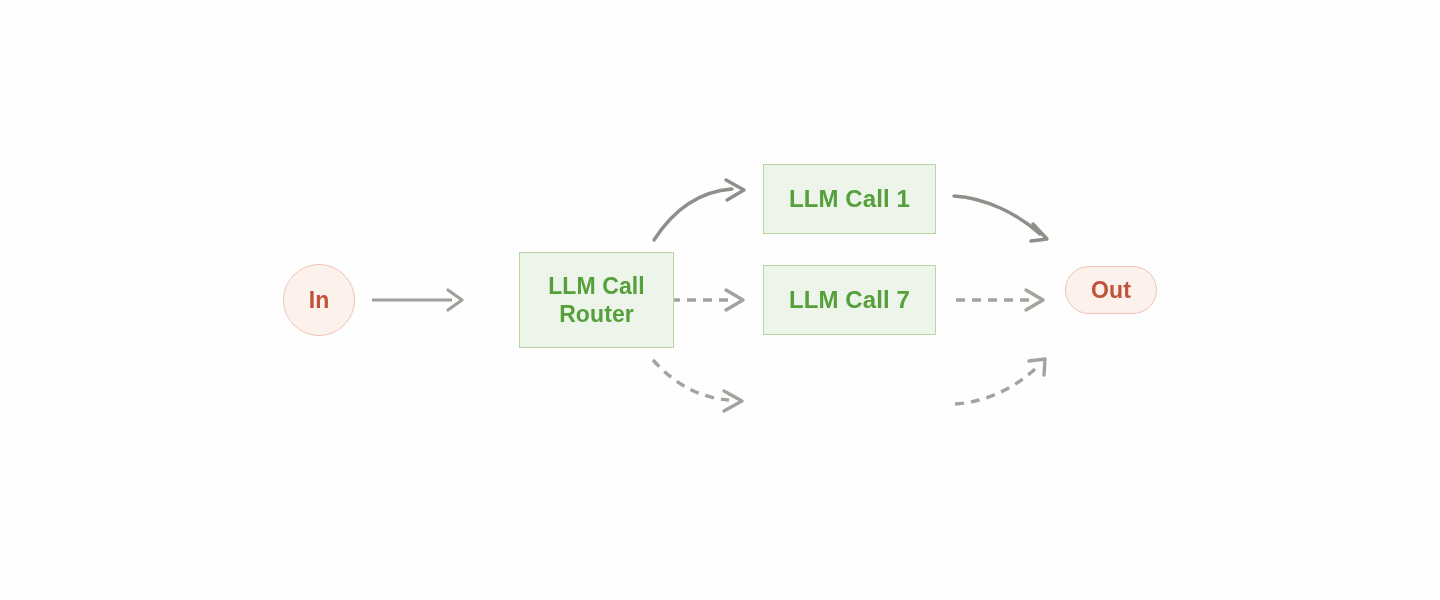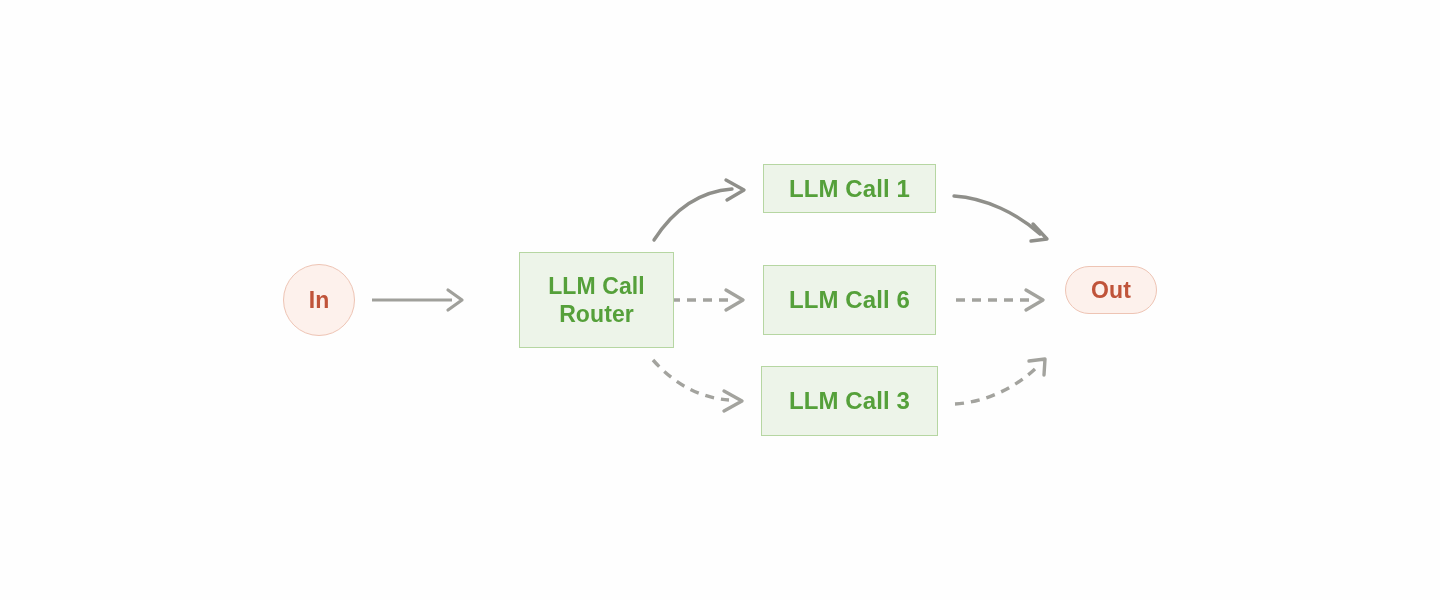--- a/index.html
+++ b/index.html
@@ -82,21 +82,21 @@
     height: 96px;
     margin-left: 38px;
   }
   #node-router .node-label {
     font-size: 23px;
   }
   #node-call-1 {
     left: 763px;
     top: 164px;
     width: 173px;
-    height: 49px;
+    height: 70px;
   }
   #node-call-2 {
     left: 763px;
     top: 265px;
     width: 173px;
     height: 70px;
   }
   #node-call-3 {
     left: 761px;
     top: 366px;
@@ -153,24 +153,21 @@
 
   <div class="node process" id="node-router">
     <span class="node-label"><span>LLM Call</span><br><span>Router</span></span>
   </div>
 
   <div class="node process" id="node-call-1">
     <span class="node-label">LLM Call 1</span>
   </div>
 
   <div class="node process" id="node-call-2">
-    <span class="node-label">LLM Call 6</span>
+    <span class="node-label">LLM Call 7</span>
   </div>
 
-  <div class="node process" id="node-call-3">
-    <span class="node-label">LLM Call 3</span>
-  </div>
 
   <div class="node terminal" id="node-out">
     <span class="node-label">Out</span>
   </div>
 
 </div>
 
 </body></html>

